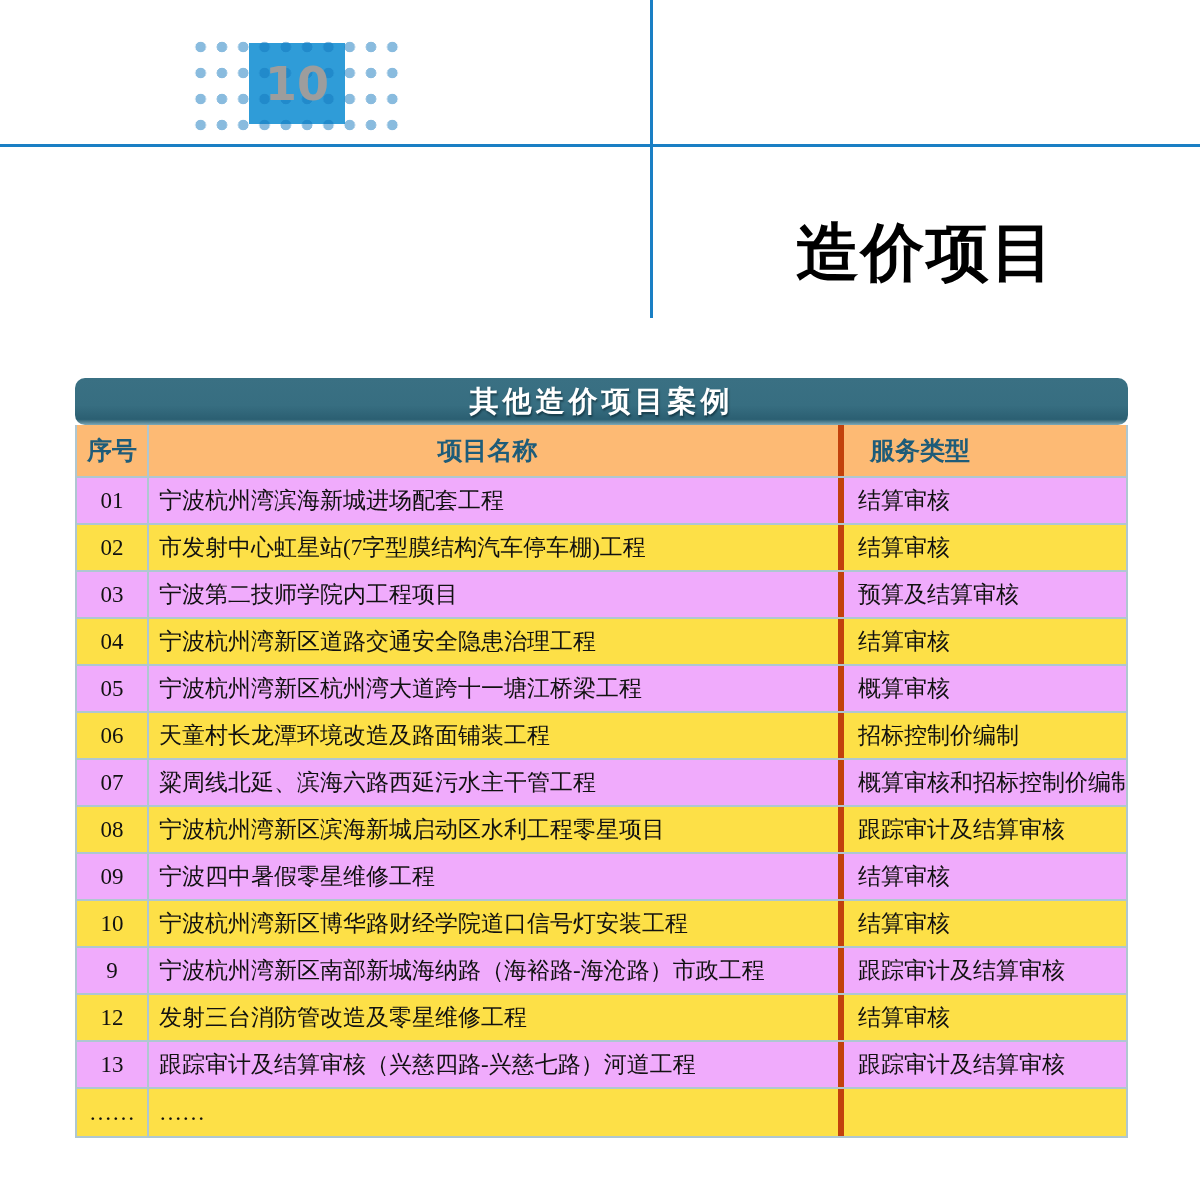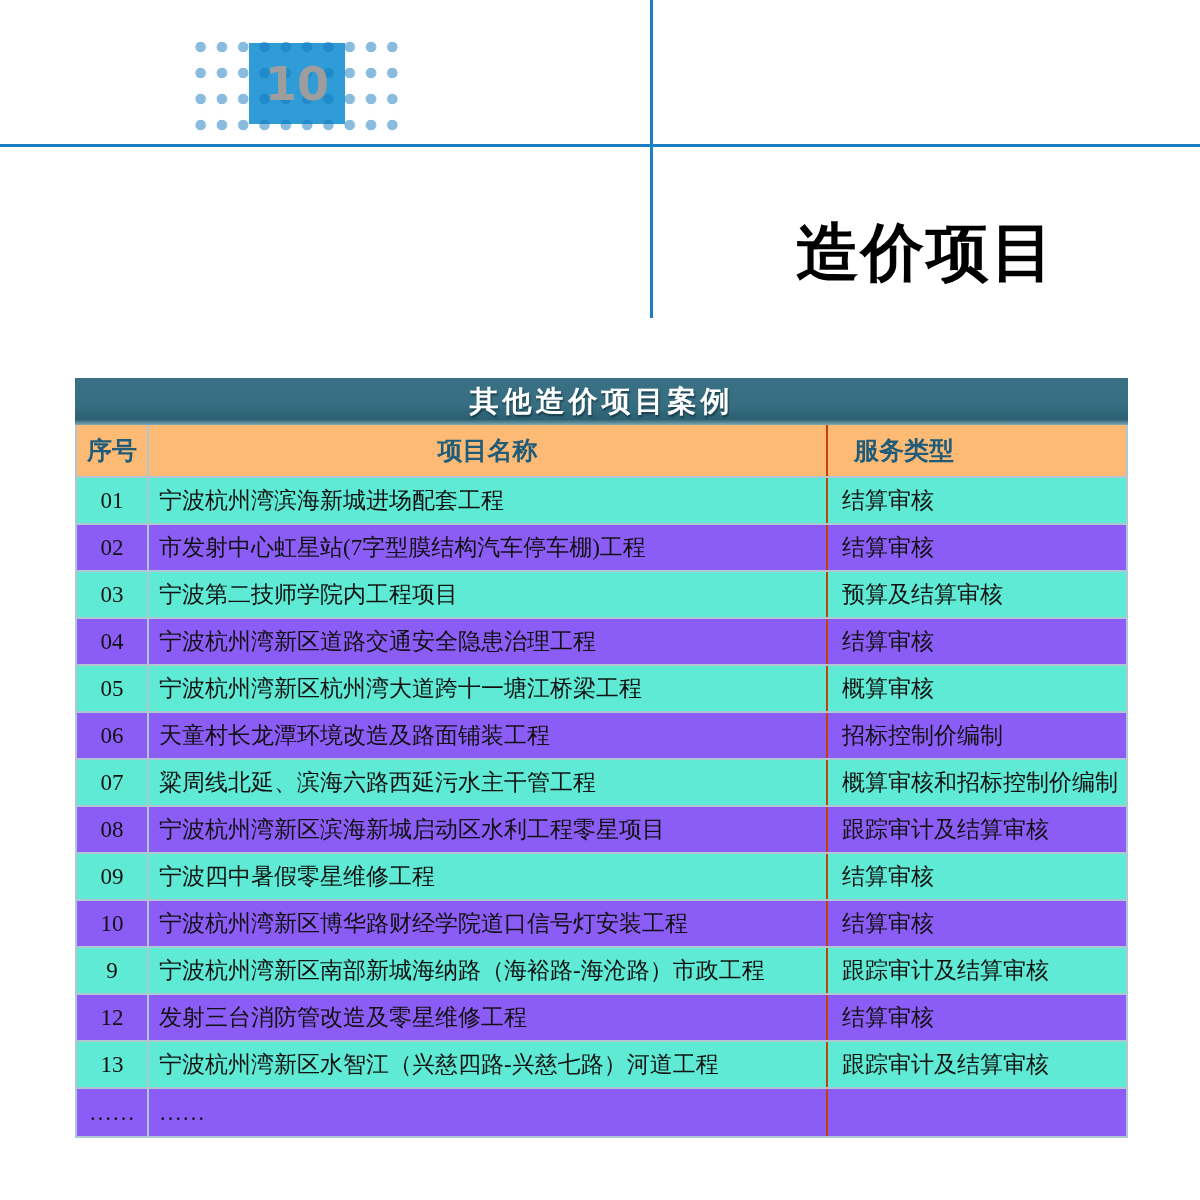--- a/index.html
+++ b/index.html
@@ -31,39 +31,40 @@
     font-size:63px;font-weight:bold;color:#000000;letter-spacing:2px;
     font-family:"Liberation Sans","DejaVu Sans",sans-serif;
   }
   
   .cost-table{position:absolute;left:75px;top:378px;width:1053px;}
   .table-band{
     height:47px;display:flex;align-items:center;justify-content:center;
     background:linear-gradient(180deg,#3A7083 0%,#376E81 58%,#2B5F72 88%,#7FA9B6 100%);
     color:#ffffff;font-size:29px;font-weight:bold;letter-spacing:4px;
     text-shadow:1px 2px 2px rgba(0,25,35,0.55);
+    border-radius:10px;
   }
   .table-body{border:2px solid #AFC7D1;border-top:none;box-sizing:border-box;}
   .thead{
     display:flex;height:53px;background:#fdba74;box-sizing:border-box;
     border-bottom:2px solid #AFC7D1;
     color:#1E5C79;font-weight:bold;font-size:25px;
   }
   .thead .cell{display:flex;align-items:center;}
   .trow{
     display:flex;height:47px;box-sizing:border-box;border-bottom:2px solid #AFC7D1;
     font-family:"Liberation Serif","DejaVu Serif",serif;font-size:23px;color:#111111;
   }
   .trow:last-child{border-bottom:none;}
-  .trow.odd{background:#5eead4;}
-  .trow.even{background:#8b5cf6;justify-content:flex-end;}
+  .trow.odd{background:#f0abfc;}
+  .trow.even{background:#fde047;justify-content:flex-end;}
   .cell{display:flex;align-items:center;box-sizing:border-box;overflow:hidden;white-space:nowrap;}
   .cell-no{width:70px;justify-content:center;}
   .cell-name{width:679px;border-left:2px solid #AFC7D1;padding-left:10px;}
-  .cell-service{flex:1;border-left:2px solid #c2410c;padding-left:14px;}
+  .cell-service{flex:1;border-left:6px solid #c2410c;padding-left:14px;margin-left:12px;}
   .thead .cell-no{justify-content:center;}
   .thead .cell-name{justify-content:center;padding-left:0;}
   .thead .cell-service{justify-content:flex-start;padding-left:26px;}
 </style>
 </head>
 <body>
 
 <div class="badge-square"></div>
 <div class="badge-dots"></div>
 <div class="badge-number">10</div>
@@ -137,21 +138,21 @@
           <div class="cell cell-name">宁波杭州湾新区南部新城海纳路（海裕路-海沧路）市政工程</div>
           <div class="cell cell-service">跟踪审计及结算审核</div>
         </div>
         <div class="trow even">
           <div class="cell cell-no">12</div>
           <div class="cell cell-name">发射三台消防管改造及零星维修工程</div>
           <div class="cell cell-service">结算审核</div>
         </div>
         <div class="trow odd">
           <div class="cell cell-no">13</div>
-          <div class="cell cell-name">宁波杭州湾新区水智江（兴慈四路-兴慈七路）河道工程</div>
+          <div class="cell cell-name">跟踪审计及结算审核（兴慈四路-兴慈七路）河道工程</div>
           <div class="cell cell-service">跟踪审计及结算审核</div>
         </div>
         <div class="trow even">
           <div class="cell cell-no">……</div>
           <div class="cell cell-name">……</div>
           <div class="cell cell-service"></div>
         </div>
       </div>
   </div>
 </div>

